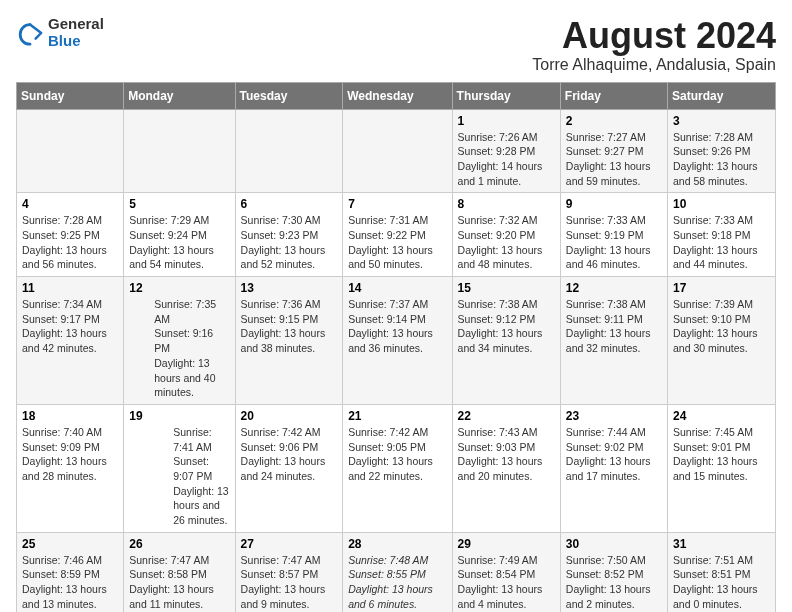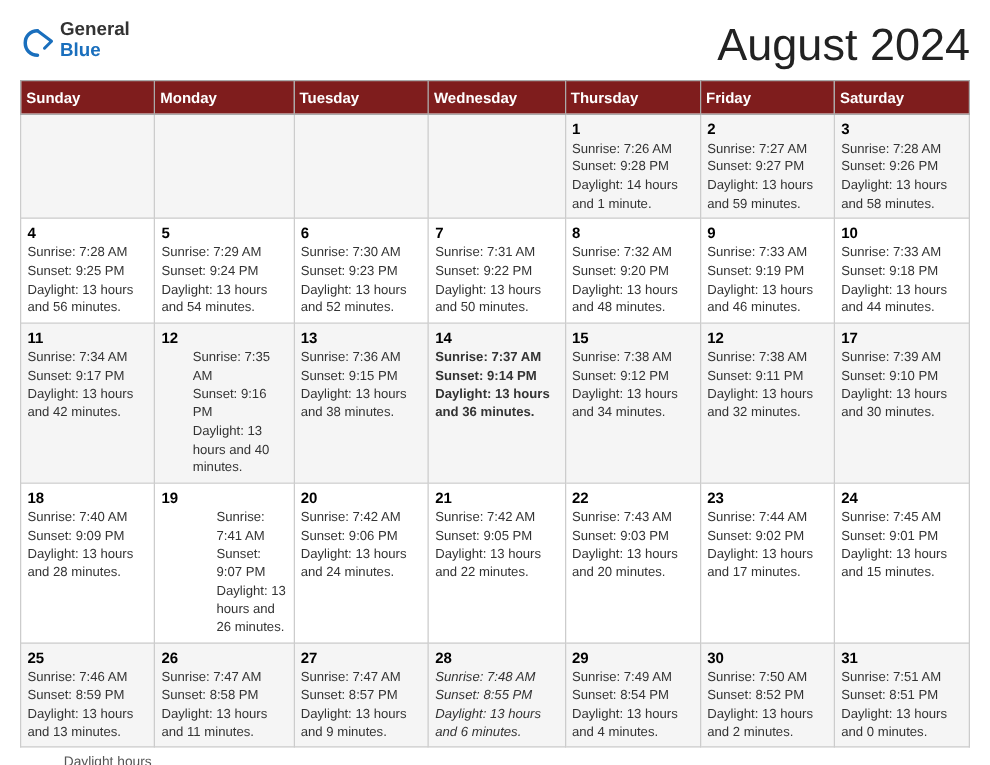--- a/index.html
+++ b/index.html
@@ -23,36 +23,36 @@
     }
     .logo-icon {
       width: 28px;
       height: 28px;
     }
     .title-block {
       text-align: right;
     }
     .title-block h1 {
       font-size: 36px;
-      font-weight: normal;
+      font-weight: bold;
       color: #222;
       line-height: 1.1;
     }
     .title-block h2 {
       font-size: 16px;
       font-weight: normal;
       color: #333;
     }
     .calendar-table {
       width: 100%;
       border-collapse: collapse;
       font-size: 11px;
     }
     .calendar-table thead tr th {
-      background: #7f1d1d;
+      background: #737373;
       color: #fff;
       font-weight: bold;
       font-size: 12px;
       padding: 6px 4px;
       border: 1px solid #aaa;
       text-align: left;
     }
     .calendar-table tbody tr td {
       border: 1px solid #ccc;
       vertical-align: top;
@@ -99,20 +99,21 @@
       <div style="font-size:15px; font-weight:bold; color:#333; line-height:1.1;">
         <span>General</span>
       </div>
       <div style="font-size:15px; font-weight:bold; color:#1a6fbd; line-height:1.1;">
         <span>Blue</span>
       </div>
     </div>
   </div>
   <div class="title-block">
     <h1>August 2024</h1>
+    <h2>Torre Alhaquime, Andalusia, Spain</h2>
   </div>
 </div>
 
 <table class="calendar-table">
   <thead>
     <tr>
     <th>Sunday</th>
         <th>Monday</th>
         <th>Tuesday</th>
         <th>Wednesday</th>
@@ -204,21 +205,21 @@
 Daylight: 13 hours and 40 minutes.</div>
         </td>
         <td>
           <span class="day-number">13</span>
           <div class="day-info" style="white-space: pre-line;">Sunrise: 7:36 AM
 Sunset: 9:15 PM
 Daylight: 13 hours and 38 minutes.</div>
         </td>
         <td>
           <span class="day-number">14</span>
-          <div class="day-info" style="white-space: pre-line; font-weight: bold;">Sunrise: 7:37 AM
+          <div class="day-info" style="white-space: pre-line;">Sunrise: 7:37 AM
 Sunset: 9:14 PM
 Daylight: 13 hours and 36 minutes.</div>
         </td>
         <td>
           <span class="day-number">15</span>
           <div class="day-info" style="white-space: pre-line;">Sunrise: 7:38 AM
 Sunset: 9:12 PM
 Daylight: 13 hours and 34 minutes.</div>
         </td>
         <td>

